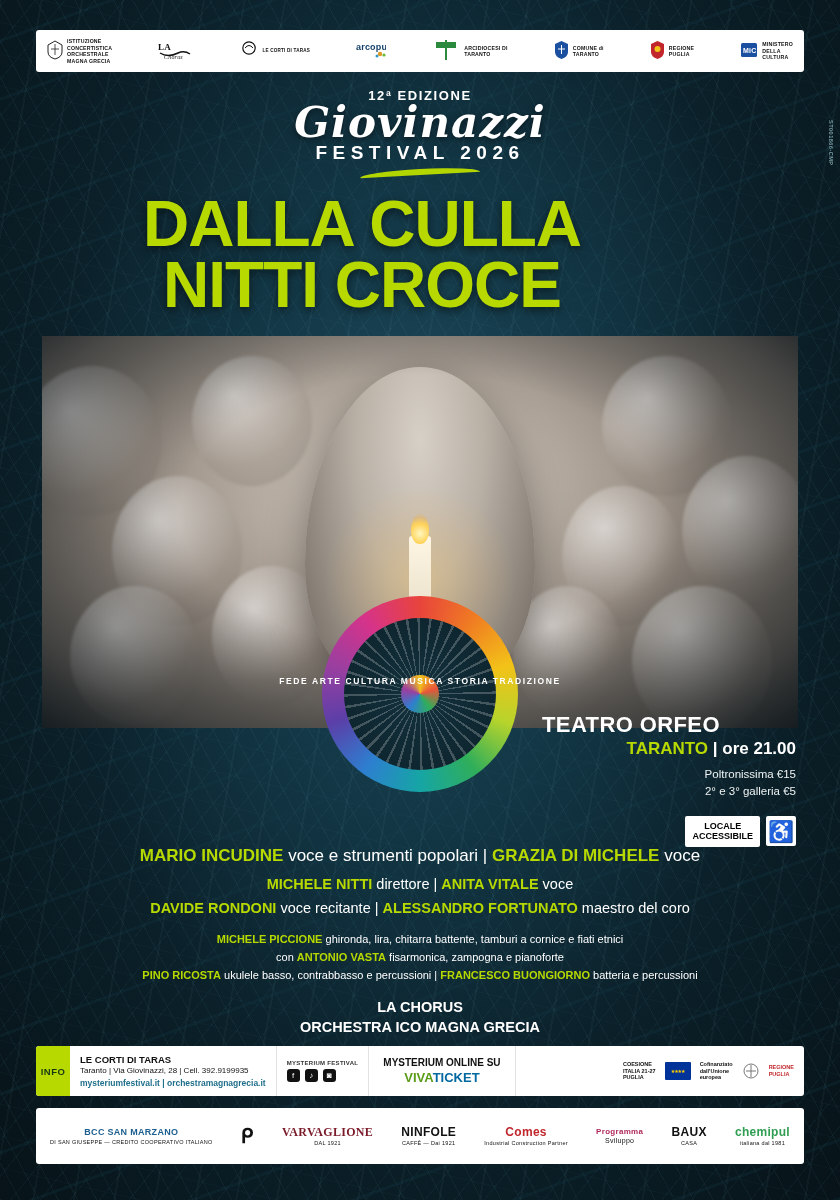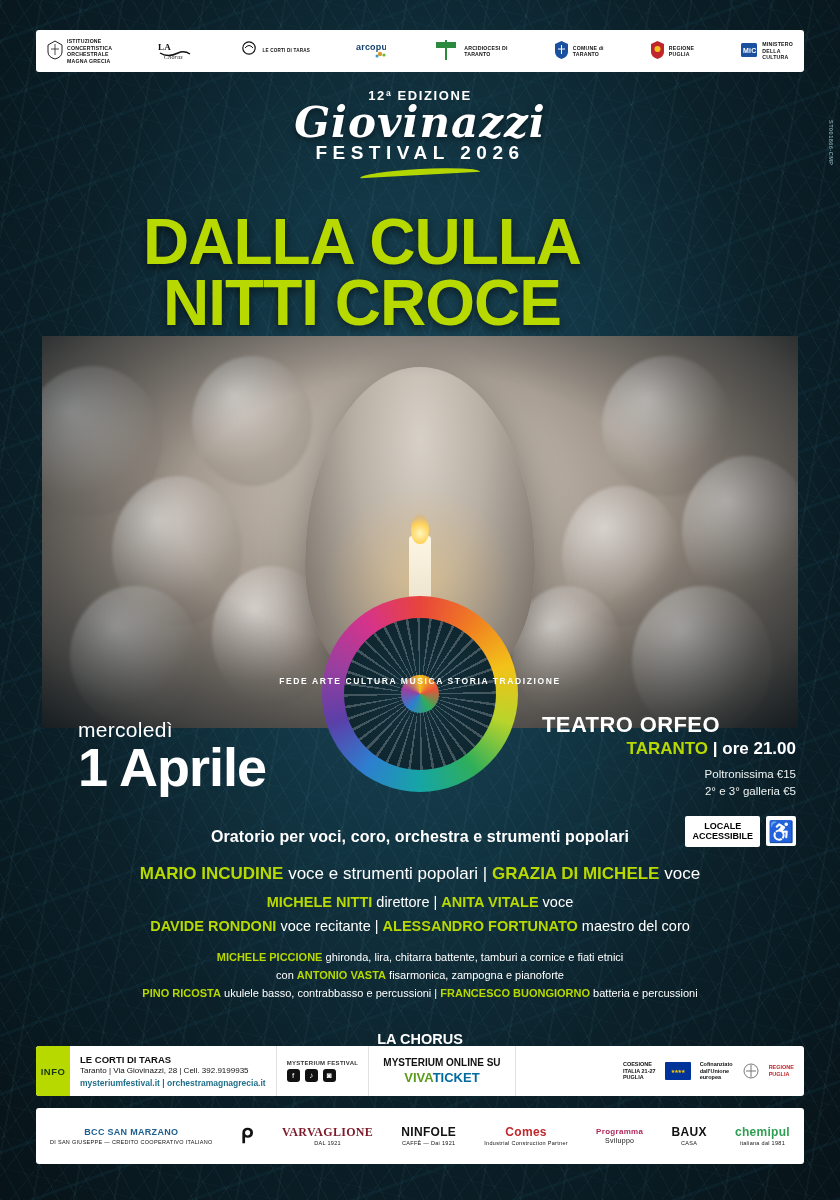--- a/index.html
+++ b/index.html
@@ -71,21 +71,21 @@
   }
   .swoosh {
     width: 120px; height: 6px; margin: 5px auto 0;
     background: #b4d600;
     border-radius: 50%/100% 100% 0 0;
     transform: rotate(-3deg);
   }
 
   
   .title {
-    position: absolute; top: 212px; left: 0; width: 724px;
+    position: absolute; top: 194px; left: 0; width: 724px;
     text-align: center;
     color: #b7d900;
     font-size: 64px; font-weight: 800; line-height: .95;
     letter-spacing: -1px;
     text-shadow: 0 3px 10px rgba(0,0,0,.55);
   }
 
   
   .art {
     position: absolute; top: 336px; left: 42px;
@@ -191,21 +191,21 @@
 
   
   .credits { position: absolute; left: 0; top: 828px; width: 840px; text-align: center; color: #fff; }
   .c-sub { font-size: 16px; font-weight: 800; letter-spacing: .1px; }
   .c-l1 { margin-top: 18px; font-size: 17px; font-weight: 400; }
   .c-l1 b, .c-l2 b, .c-l3 b { color: #b7d900; font-weight: 800; }
   .c-l2 { margin-top: 10px; font-size: 14.5px; }
   .c-l3 { margin-top: 8px; font-size: 14.5px; }
   .c-small { margin-top: 14px; font-size: 11px; line-height: 1.65; }
   .c-small b { color: #b7d900; font-weight: 800; }
-  .c-ens { margin-top: 28px; font-size: 14.5px; font-weight: 800; line-height: 1.35; }
+  .c-ens { margin-top: 14px; font-size: 14.5px; font-weight: 800; line-height: 1.35; }
 
   
   .infostrip {
     position: absolute; left: 36px; top: 1046px;
     width: 768px; height: 50px;
     background: #fff; border-radius: 3px;
     display: flex; align-items: stretch;
   }
   .info-badge {
     width: 34px; background: #b7d900; color: #173a12;
@@ -379,24 +379,20 @@
   </div>
 
   <div class="rosette">
     <div class="ring"></div>
     <div class="inner"></div>
     <div class="spokes"></div>
     <div class="hub"></div>
   </div>
   <div class="rosette-words">FEDE  ARTE  CULTURA  MUSICA  STORIA  TRADIZIONE</div>
 
-  <div class="date-wrap">
-    <div class="date-dow">mercoledì</div>
-    <div class="date-day">1 Aprile</div>
-  </div>
 
   <div class="venue">
     <div class="v1">TEATRO ORFEO</div>
     <div class="v2">
       <span class="city">TARANTO</span>
       <span> | </span>
       <span>ore 21.00</span>
     </div>
     <div class="prices">
       <div>Poltronissima €15</div>
@@ -406,21 +402,20 @@
 
   <div class="access">
     <div class="tagbox">
       <span>LOCALE</span>
       <span>ACCESSIBILE</span>
     </div>
     <div class="wheel">♿</div>
   </div>
 
   <div class="credits">
-    <div class="c-sub">Oratorio per voci, coro, orchestra e strumenti popolari</div>
 
     <div class="c-l1">
       <b>MARIO INCUDINE</b>
       <span>voce e strumenti popolari</span>
       <span>|</span>
       <b>GRAZIA DI MICHELE</b>
       <span>voce</span>
     </div>
 
     <div class="c-l2">

